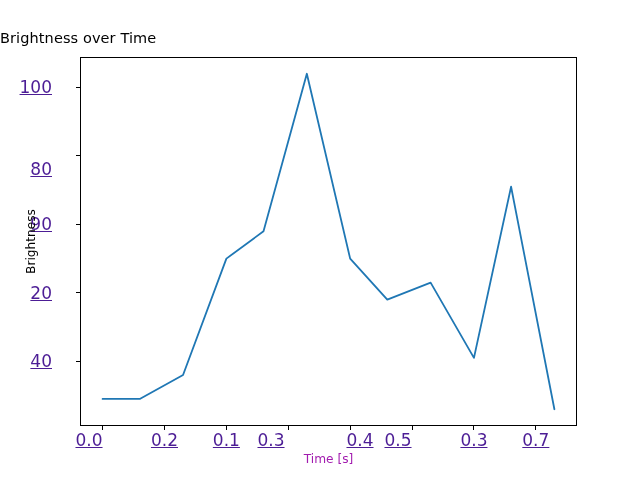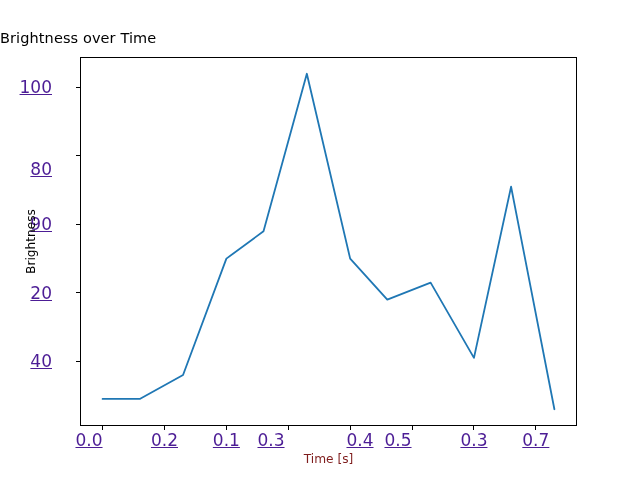--- a/index.html
+++ b/index.html
@@ -76,21 +76,21 @@
     width: 3.6px;
     left: 76.4px;
   }
   #xlabel {
     position: absolute;
     left: 80px;
     top: 452px;
     width: 497px;
     text-align: center;
     font-size: 12.2px;
-    color: #7f1d1d;
+    color: #a21caf;
   }
   #ylabel {
     position: absolute;
     left: 0px;
     top: 0px;
     width: 369px;
     height: 18px;
     line-height: 18px;
     text-align: center;
     font-size: 12.2px;

